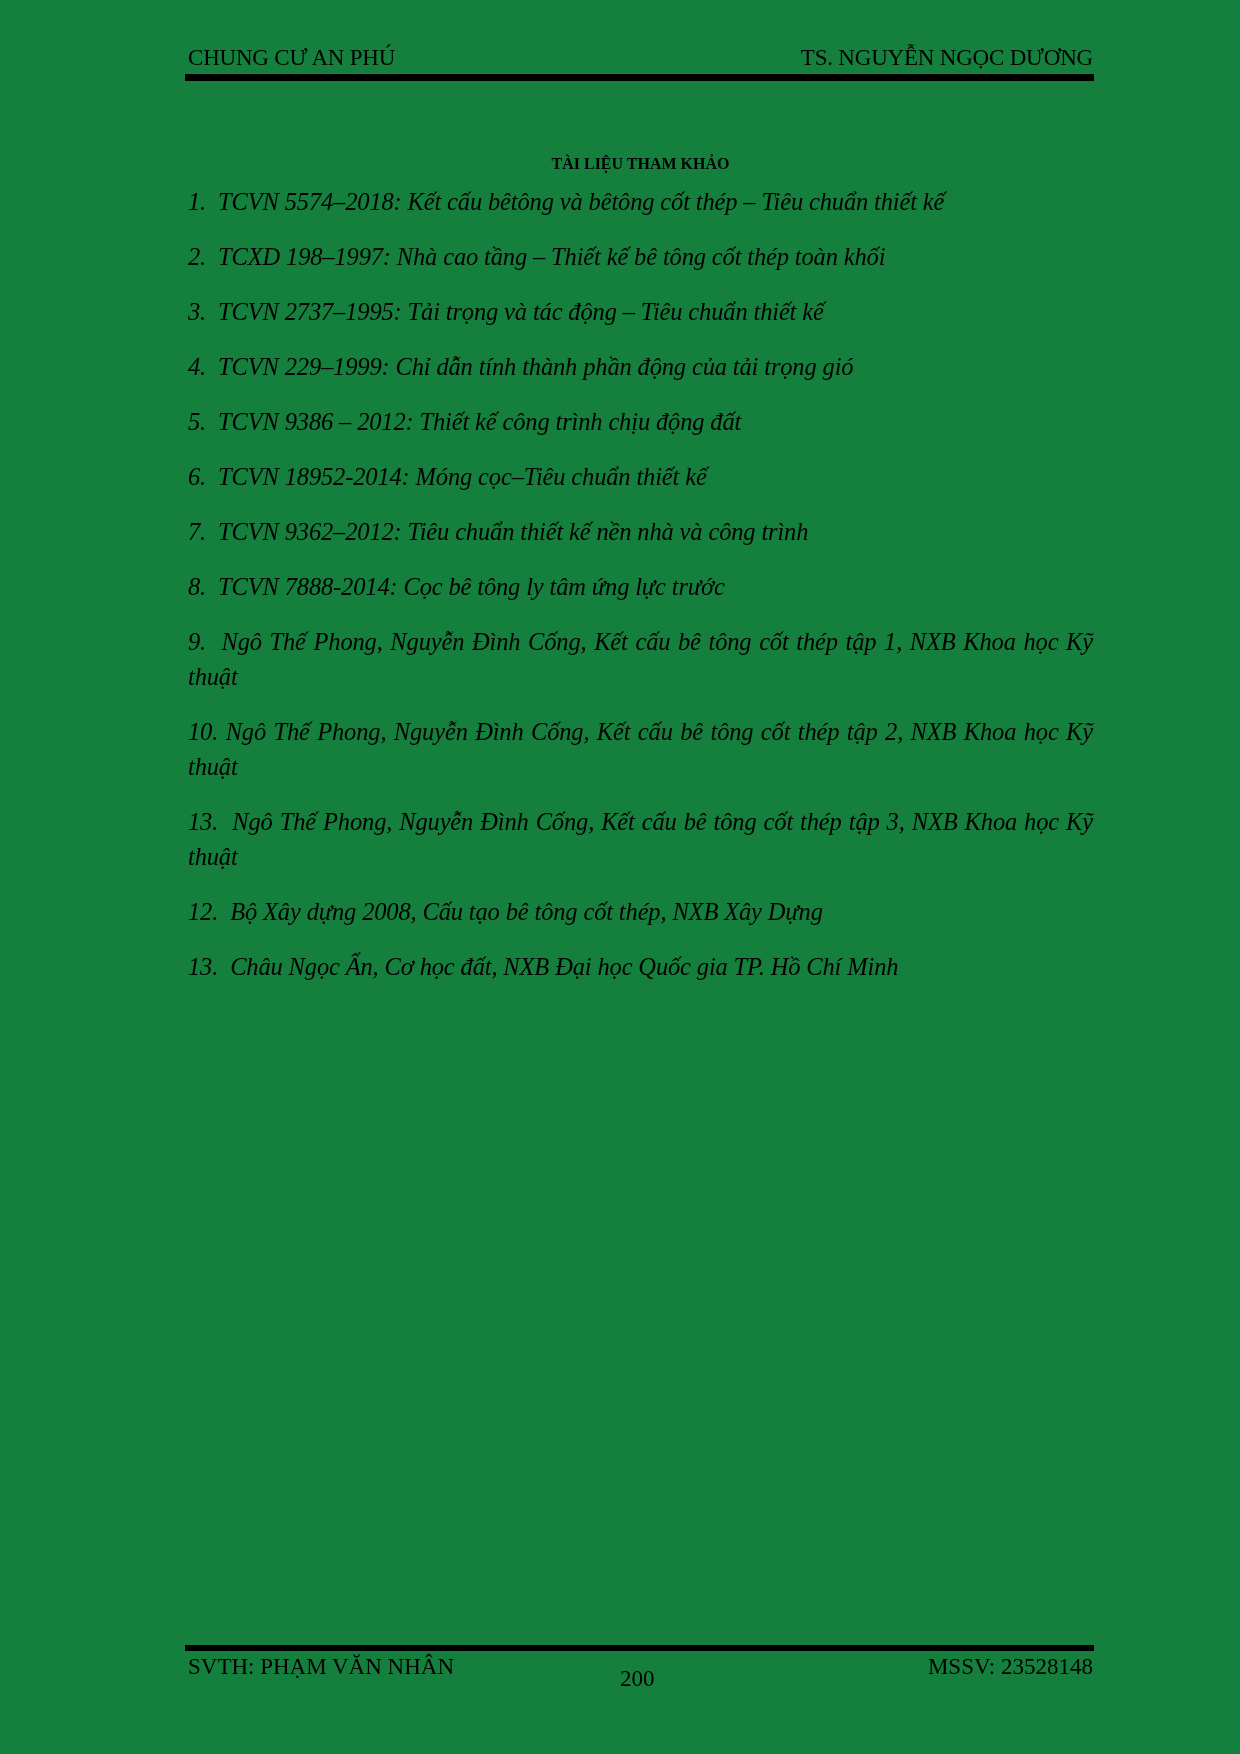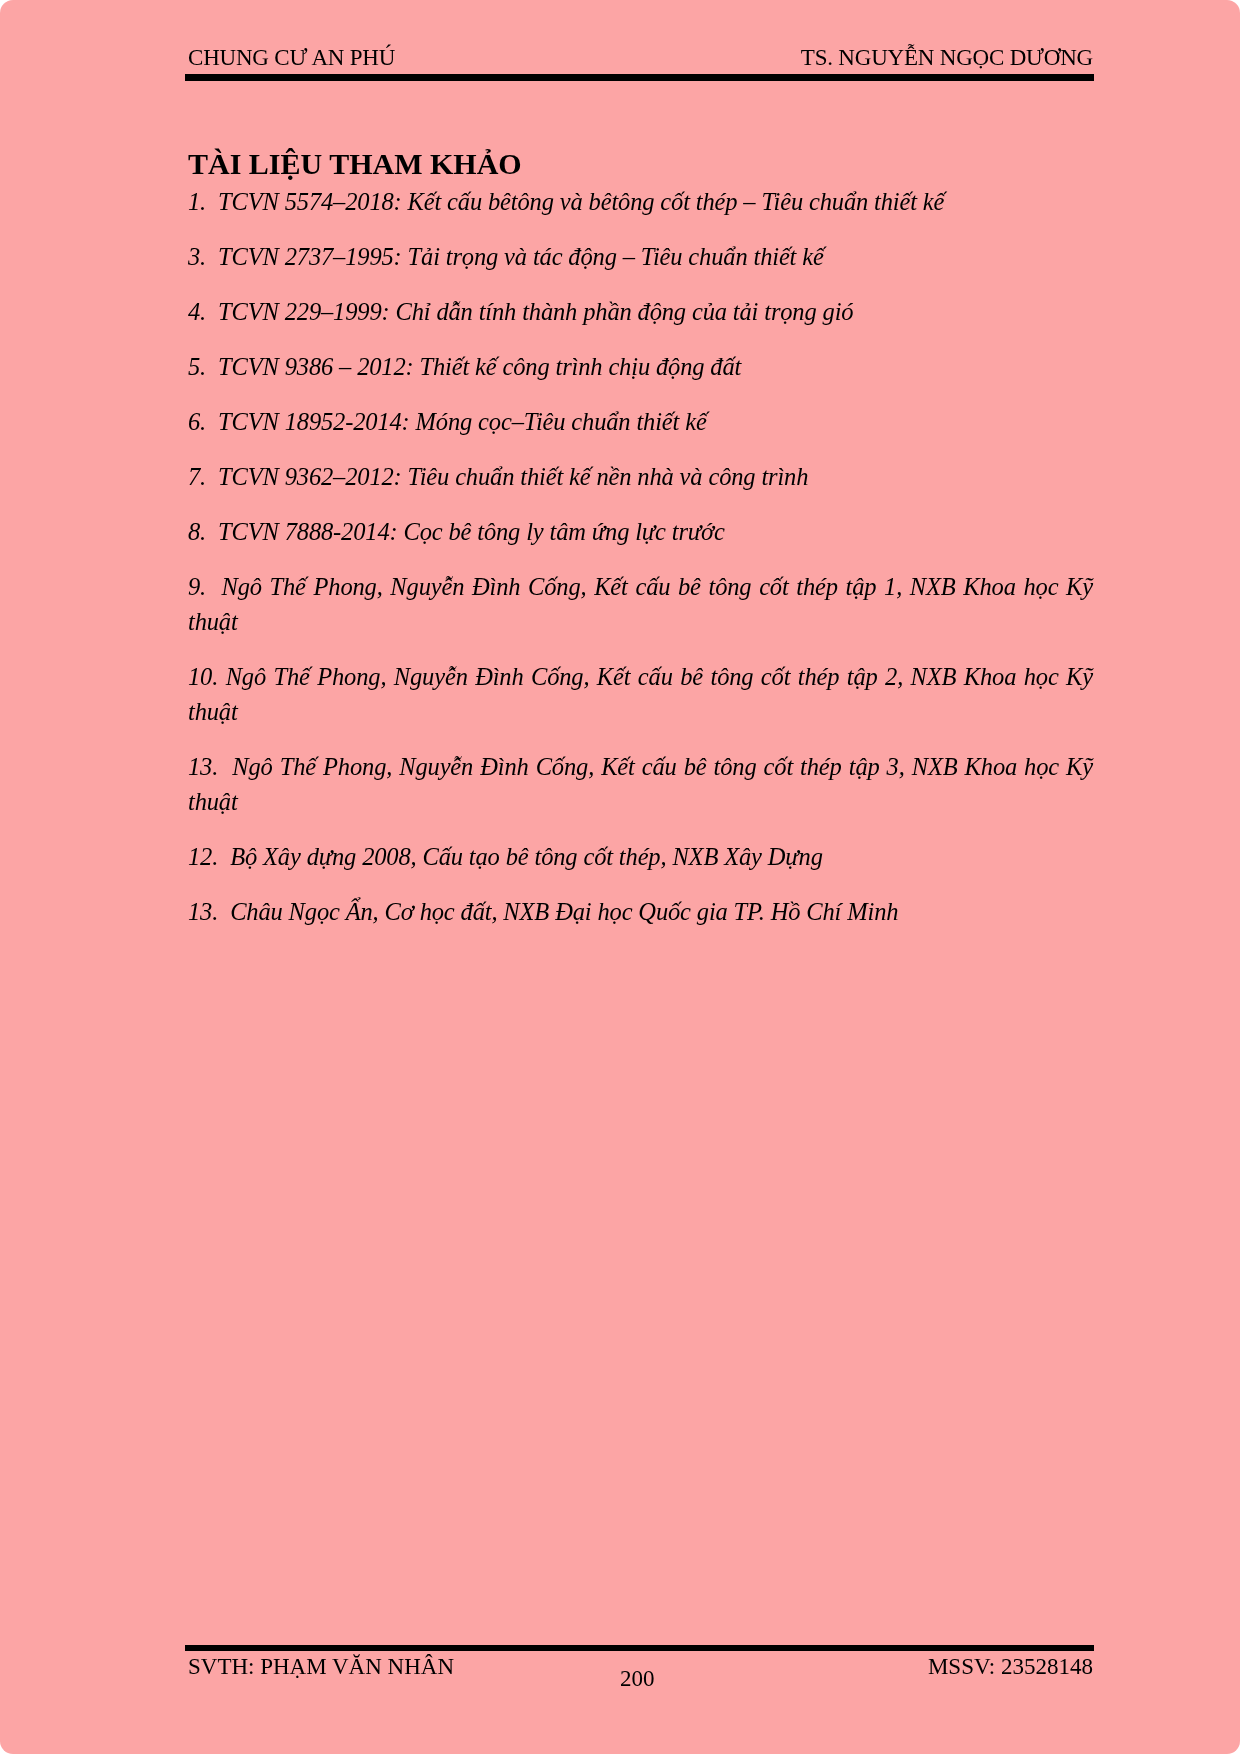--- a/index.html
+++ b/index.html
@@ -1,24 +1,24 @@
 <!DOCTYPE html>
 <html><head>
 <meta charset="utf-8">
 <style>
   html, body { margin:0; padding:0; background:#ffffff; }
   body { width:1240px; height:1754px; position:relative; overflow:hidden;
          font-family:"Liberation Serif","DejaVu Serif",serif; color:#000; }
-  .page { position:absolute; left:0; top:0; width:1240px; height:1754px; background:#fca5a5;border-radius:13px; }
+  .page { position:absolute; left:0; top:0; width:1240px; height:1754px; background:#15803d; }
   .hdr { position:absolute; left:188px; width:905px; top:44px; height:28px;
          display:flex; justify-content:space-between; align-items:flex-end;
          font-size:23px; line-height:28px; letter-spacing:-0.2px; }
   .hdr-rule { position:absolute; left:185px; width:909px; top:74px; height:7px; background:#000; }
-  .title { position:absolute; left:188px; width:905px; top:150px; text-align:left;
-           font-weight:bold; font-size:30px; line-height:28px; }
+  .title { position:absolute; left:188px; width:905px; top:150px; text-align:center;
+           font-weight:bold; font-size:16px; line-height:28px; }
   .refs { position:absolute; left:188px; width:905px; top:184px; margin:0; padding:0; list-style:none;font-style:italic; }
   .ref { font-size:24.5px; line-height:35px; margin:0 0 20px 0; text-align:justify;
          letter-spacing:-0.15px; }
   .ref .num { display:inline-block; }
   .ftr-rule { position:absolute; left:185px; width:909px; top:1645px; height:6px; background:#000; }
   .ftr { position:absolute; left:188px; width:905px; top:1652px; height:30px;
          font-size:23px; line-height:30px;text-decoration:underline; }
   .ftr .left { position:absolute; left:0; top:0; }
   .ftr .center { position:absolute; left:432px; top:12px; }
   .ftr .right { position:absolute; right:0; top:0; }
@@ -31,20 +31,21 @@
   <div class="hdr">
     <span>CHUNG CƯ AN PHÚ</span>
     <span>TS. NGUYỄN NGỌC DƯƠNG</span>
   </div>
   <div class="hdr-rule"></div>
 
   <div class="title">TÀI LIỆU THAM KHẢO</div>
 
   <ol class="refs">
     <li class="ref"><span class="num">1.</span>&nbsp; <span>TCVN 5574–2018: Kết cấu bêtông và bêtông cốt thép – Tiêu chuẩn thiết kế</span></li>
+    <li class="ref"><span class="num">2.</span>&nbsp; <span>TCXD 198–1997: Nhà cao tầng – Thiết kế bê tông cốt thép toàn khối</span></li>
     <li class="ref"><span class="num">3.</span>&nbsp; <span>TCVN 2737–1995: Tải trọng và tác động – Tiêu chuẩn thiết kế</span></li>
     <li class="ref"><span class="num">4.</span>&nbsp; <span>TCVN 229–1999: Chỉ dẫn tính thành phần động của tải trọng gió</span></li>
     <li class="ref"><span class="num">5.</span>&nbsp; <span>TCVN 9386 – 2012: Thiết kế công trình chịu động đất</span></li>
     <li class="ref"><span class="num">6.</span>&nbsp; <span>TCVN 18952-2014: Móng cọc–Tiêu chuẩn thiết kế</span></li>
     <li class="ref"><span class="num">7.</span>&nbsp; <span>TCVN 9362–2012: Tiêu chuẩn thiết kế nền nhà và công trình</span></li>
     <li class="ref"><span class="num">8.</span>&nbsp; <span>TCVN 7888-2014: Cọc bê tông ly tâm ứng lực trước</span></li>
     <li class="ref"><span class="num">9.</span>&nbsp; <span>Ngô Thế Phong, Nguyễn Đình Cống, Kết cấu bê tông cốt thép tập 1, NXB Khoa học Kỹ thuật</span></li>
     <li class="ref"><span class="num">10.</span> <span>Ngô Thế Phong, Nguyễn Đình Cống, Kết cấu bê tông cốt thép tập 2, NXB Khoa học Kỹ thuật</span></li>
     <li class="ref"><span class="num">13.</span>&nbsp; <span>Ngô Thế Phong, Nguyễn Đình Cống, Kết cấu bê tông cốt thép tập 3, NXB Khoa học Kỹ thuật</span></li>
     <li class="ref"><span class="num">12.</span>&nbsp; <span>Bộ Xây dựng 2008, Cấu tạo bê tông cốt thép, NXB Xây Dựng</span></li>

